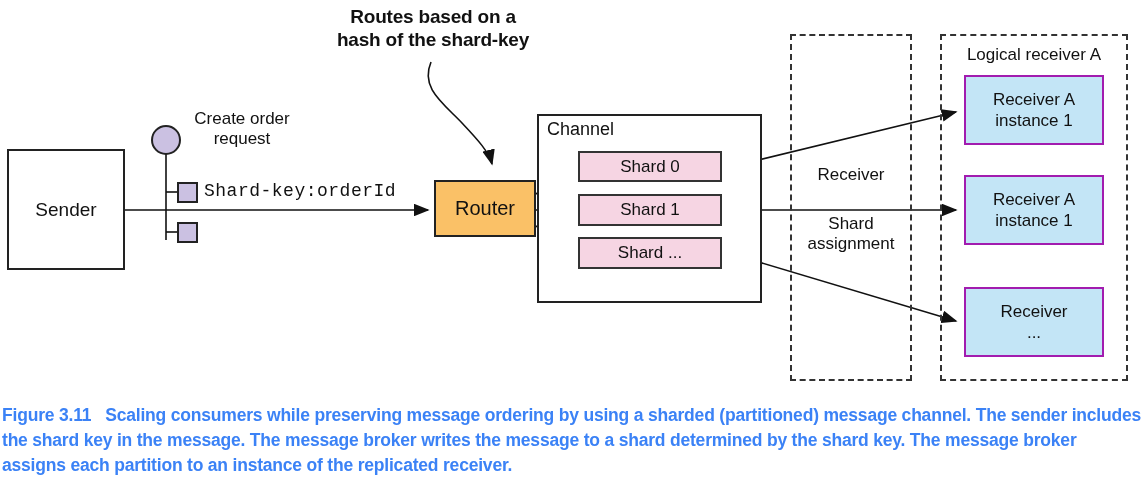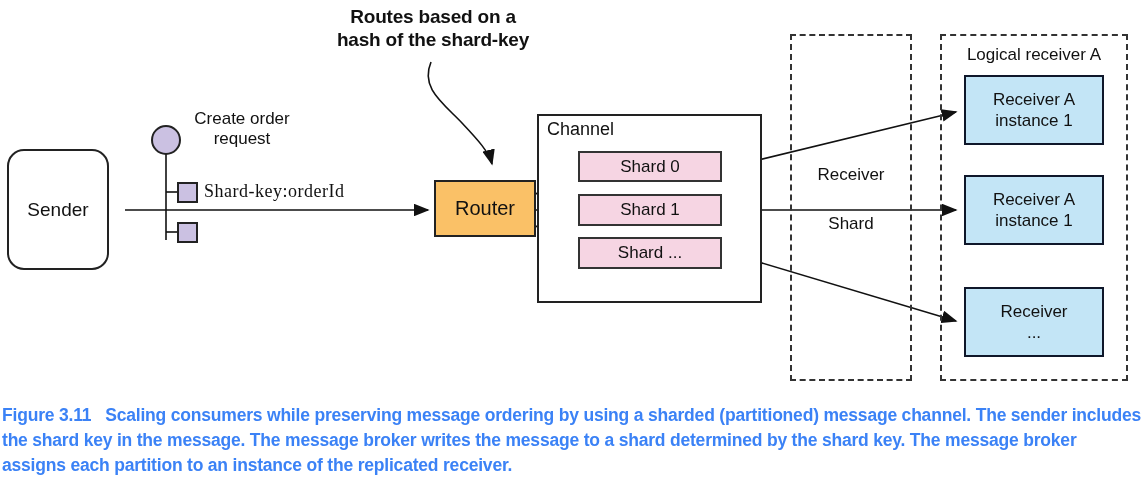--- a/index.html
+++ b/index.html
@@ -3,44 +3,44 @@
 <meta charset="utf-8">
 <style>
   html,body{margin:0;padding:0;background:#ffffff;}
   body{font-family:"Liberation Sans",sans-serif;color:#111;}
   .page{position:relative;width:1146px;height:493px;background:#fff;overflow:hidden;}
   .diagram{position:absolute;left:0;top:0;width:1146px;height:400px;}
   .lines{position:absolute;left:0;top:0;width:1146px;height:400px;}
   .abs{position:absolute;box-sizing:border-box;}
   .node{border:2px solid #222;display:flex;align-items:center;justify-content:center;
         text-align:center;font-size:18px;line-height:21px;color:#111;background:#fff;}
-  .sender-box{left:7px;top:149px;width:102px;height:121px;font-size:19px;border-radius:17px;}
+  .sender-box{left:7px;top:149px;width:118px;height:121px;font-size:19px;}
   .router-box{left:434px;top:180px;width:102px;height:57px;background:#fac167;font-size:20px;}
   .channel-box{left:537px;top:114px;width:225px;height:189px;border:2px solid #222;background:#fff;}
   .channel-label{left:547px;top:119px;font-size:18px;}
   .shard{left:578px;width:144px;height:31px;background:#f6d5e3;border:2px solid #333;
          display:flex;align-items:center;justify-content:center;font-size:17px;}
   .shard0{top:151px;}
   .shard1{top:194px;height:32px;}
   .shard2{top:237px;height:32px;}
   .dashed{border:2px dashed #333;background:transparent;}
   .recv-group{left:790px;top:34px;width:122px;height:347px;}
   .logical-group{left:940px;top:34px;width:188px;height:347px;}
   .logical-label{left:940px;top:45px;width:188px;text-align:center;font-size:17px;}
   .recv-label{left:790px;top:165px;width:122px;text-align:center;font-size:17px;}
   .shard-assign-label{left:790px;top:214px;width:122px;text-align:center;font-size:17px;line-height:20px;}
-  .instance{left:964px;width:140px;height:70px;background:#c3e5f6;border:2px solid #0f172a;
+  .instance{left:964px;width:140px;height:70px;background:#c3e5f6;border:2px solid #a21caf;
             display:flex;flex-direction:column;align-items:center;justify-content:center;
             font-size:17px;line-height:21px;}
   .inst1{top:75px;} .inst2{top:175px;} .inst3{top:287px;}
   .circle{left:151px;top:125px;width:30px;height:30px;border:2px solid #222;border-radius:50%;background:#cbc1e2;}
   .msg-square{width:21px;height:21px;border:2px solid #222;background:#cbc1e2;}
   .sq1{left:177px;top:182px;} .sq2{left:177px;top:222px;}
   .create-order-label{left:180px;top:109px;width:124px;text-align:center;font-size:17px;line-height:20px;}
-  .shard-key-label{left:204px;top:181px;font-family:Liberation Serif, serif;
+  .shard-key-label{left:204px;top:181px;font-family:Liberation Mono, monospace;
                    font-size:18px;letter-spacing:0.5px;}
   .annotation{left:325px;top:5px;width:216px;text-align:center;font-weight:bold;
               font-size:19px;line-height:23px;letter-spacing:-0.2px;}
   .caption{position:absolute;left:2px;top:403px;width:1142px;color:#3b82f6;font-weight:bold;
            font-size:17.5px;line-height:25px;letter-spacing:-0.2px;}
   .caption .fig-label{margin-right:14px;}
   .block{display:block;}
 </style>
 </head>
 <body>
@@ -101,20 +101,21 @@
       <span>Shard 1</span>
     </div>
     <div class="abs shard shard2">
       <span>Shard ...</span>
     </div>
 
     <div class="abs dashed recv-group"></div>
     <div class="abs recv-label">Receiver</div>
     <div class="abs shard-assign-label">
       <span class="block">Shard</span>
+      <span class="block">assignment</span>
     </div>
 
     <div class="abs dashed logical-group"></div>
     <div class="abs logical-label">Logical receiver A</div>
 
     <div class="abs instance inst1">
       <span>Receiver A</span>
       <span>instance 1</span>
     </div>
     <div class="abs instance inst2">

